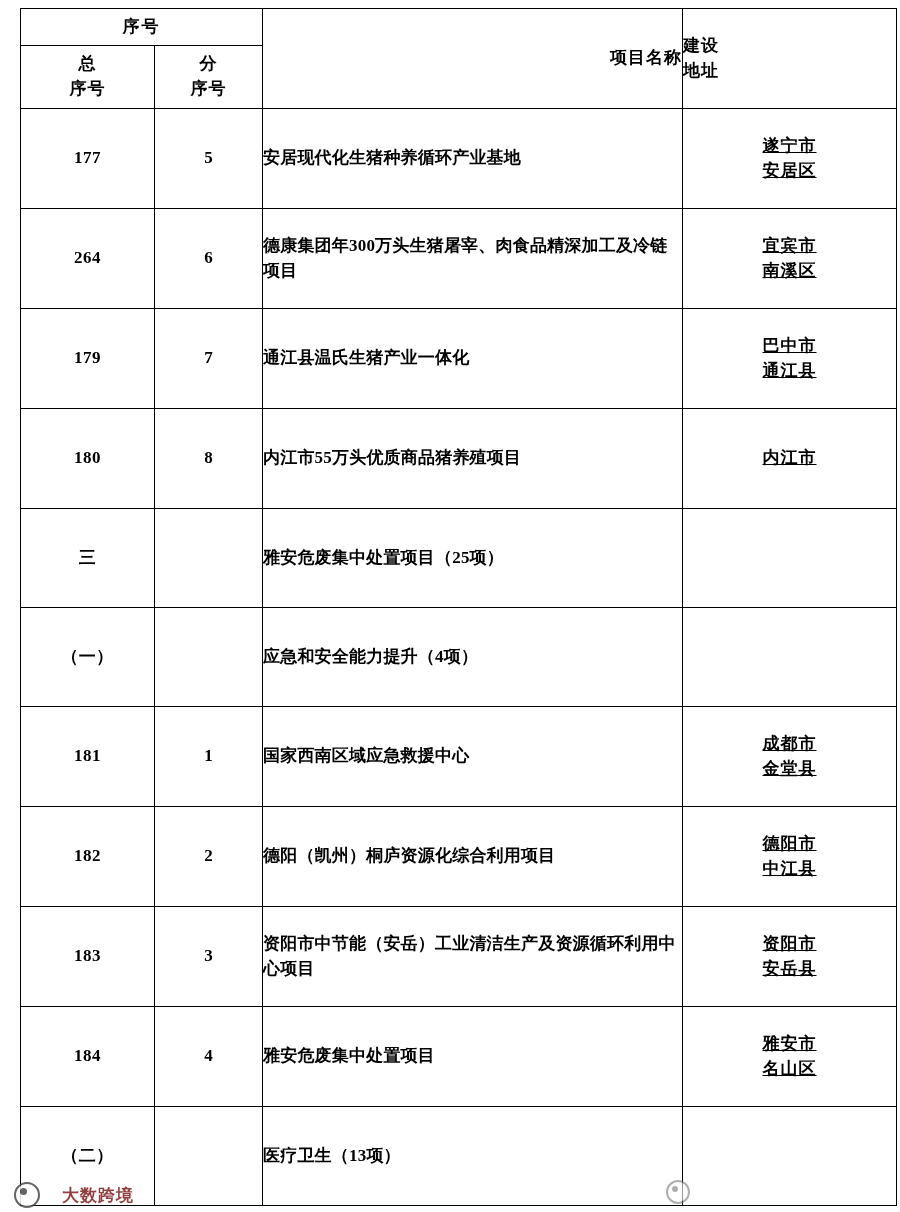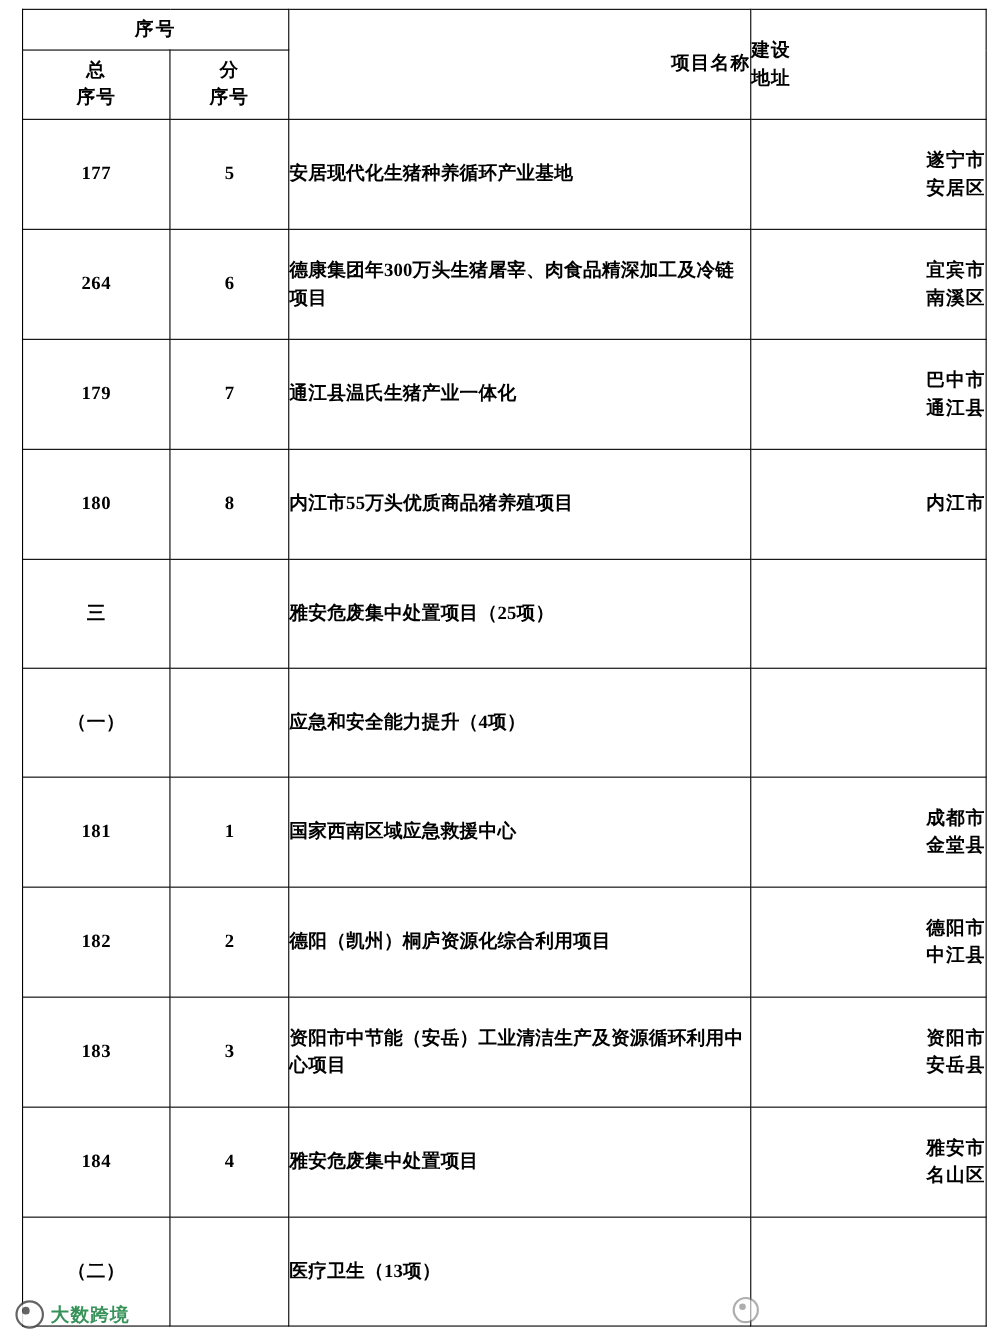--- a/index.html
+++ b/index.html
@@ -77,23 +77,24 @@
     text-align: center;
     font-size: 17px;
   }
   td.name {
     text-align: left;
     font-size: 17px;
     padding: 0 6px 0 10px;
     letter-spacing: 0.2px;
   }
   td.addr {
-    text-align: right;
-    font-size: 17px;
-    letter-spacing: 1px;
+    text-align: center;
+    font-size: 17px;
+    letter-spacing: 1px;
+    text-decoration: underline;
   }
   td.addr .l1 { display: block; }
   td.addr .l2 { display: block; }
 
   tr.data-row { height: 100px; }
   tr.section-row { height: 99px; }
 
   .watermark {
     position: absolute;
     left: 14px;
@@ -119,22 +120,23 @@
     height: 7px;
     background: #4a4a4a;
     border-radius: 50%;
     left: 4px;
     top: 4px;
   }
   .watermark .wm-text {
     font-family: "Liberation Sans", sans-serif;
     font-size: 17px;
     font-weight: bold;
-    color: #15803d;
-    letter-spacing: 1px;
+    color: #7f1d1d;
+    letter-spacing: 1px;
+    margin-left: 16px;
   }
   .watermark2 {
     position: absolute;
     right: 210px;
     bottom: 4px;
     opacity: 0.6;
   }
   .watermark2 .wm-logo2 {
     width: 20px;
     height: 20px;

